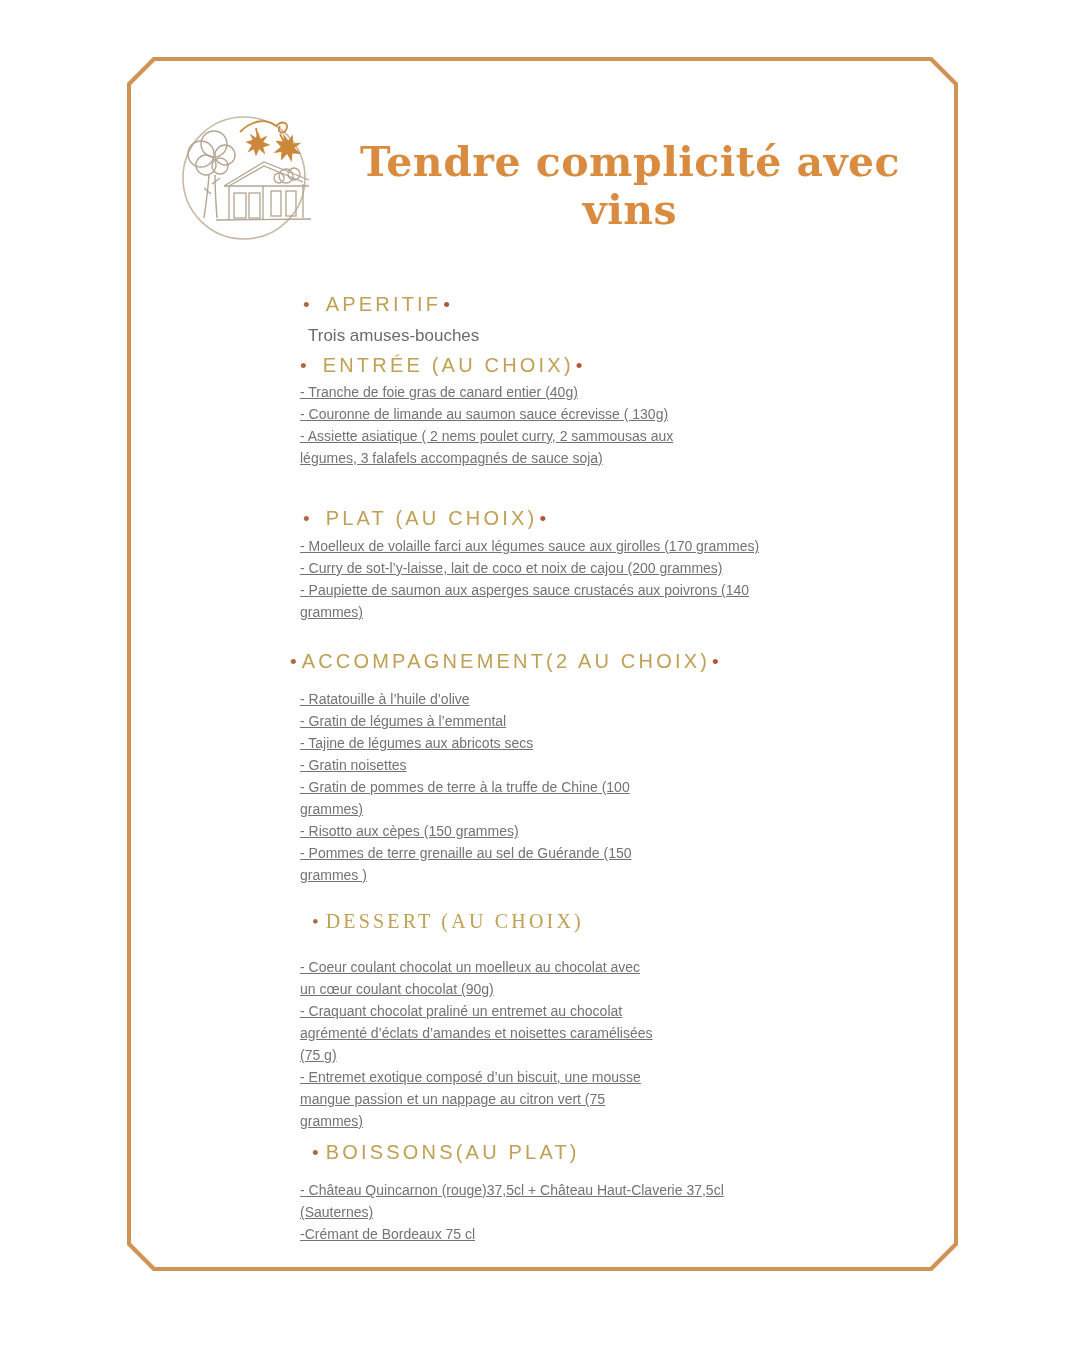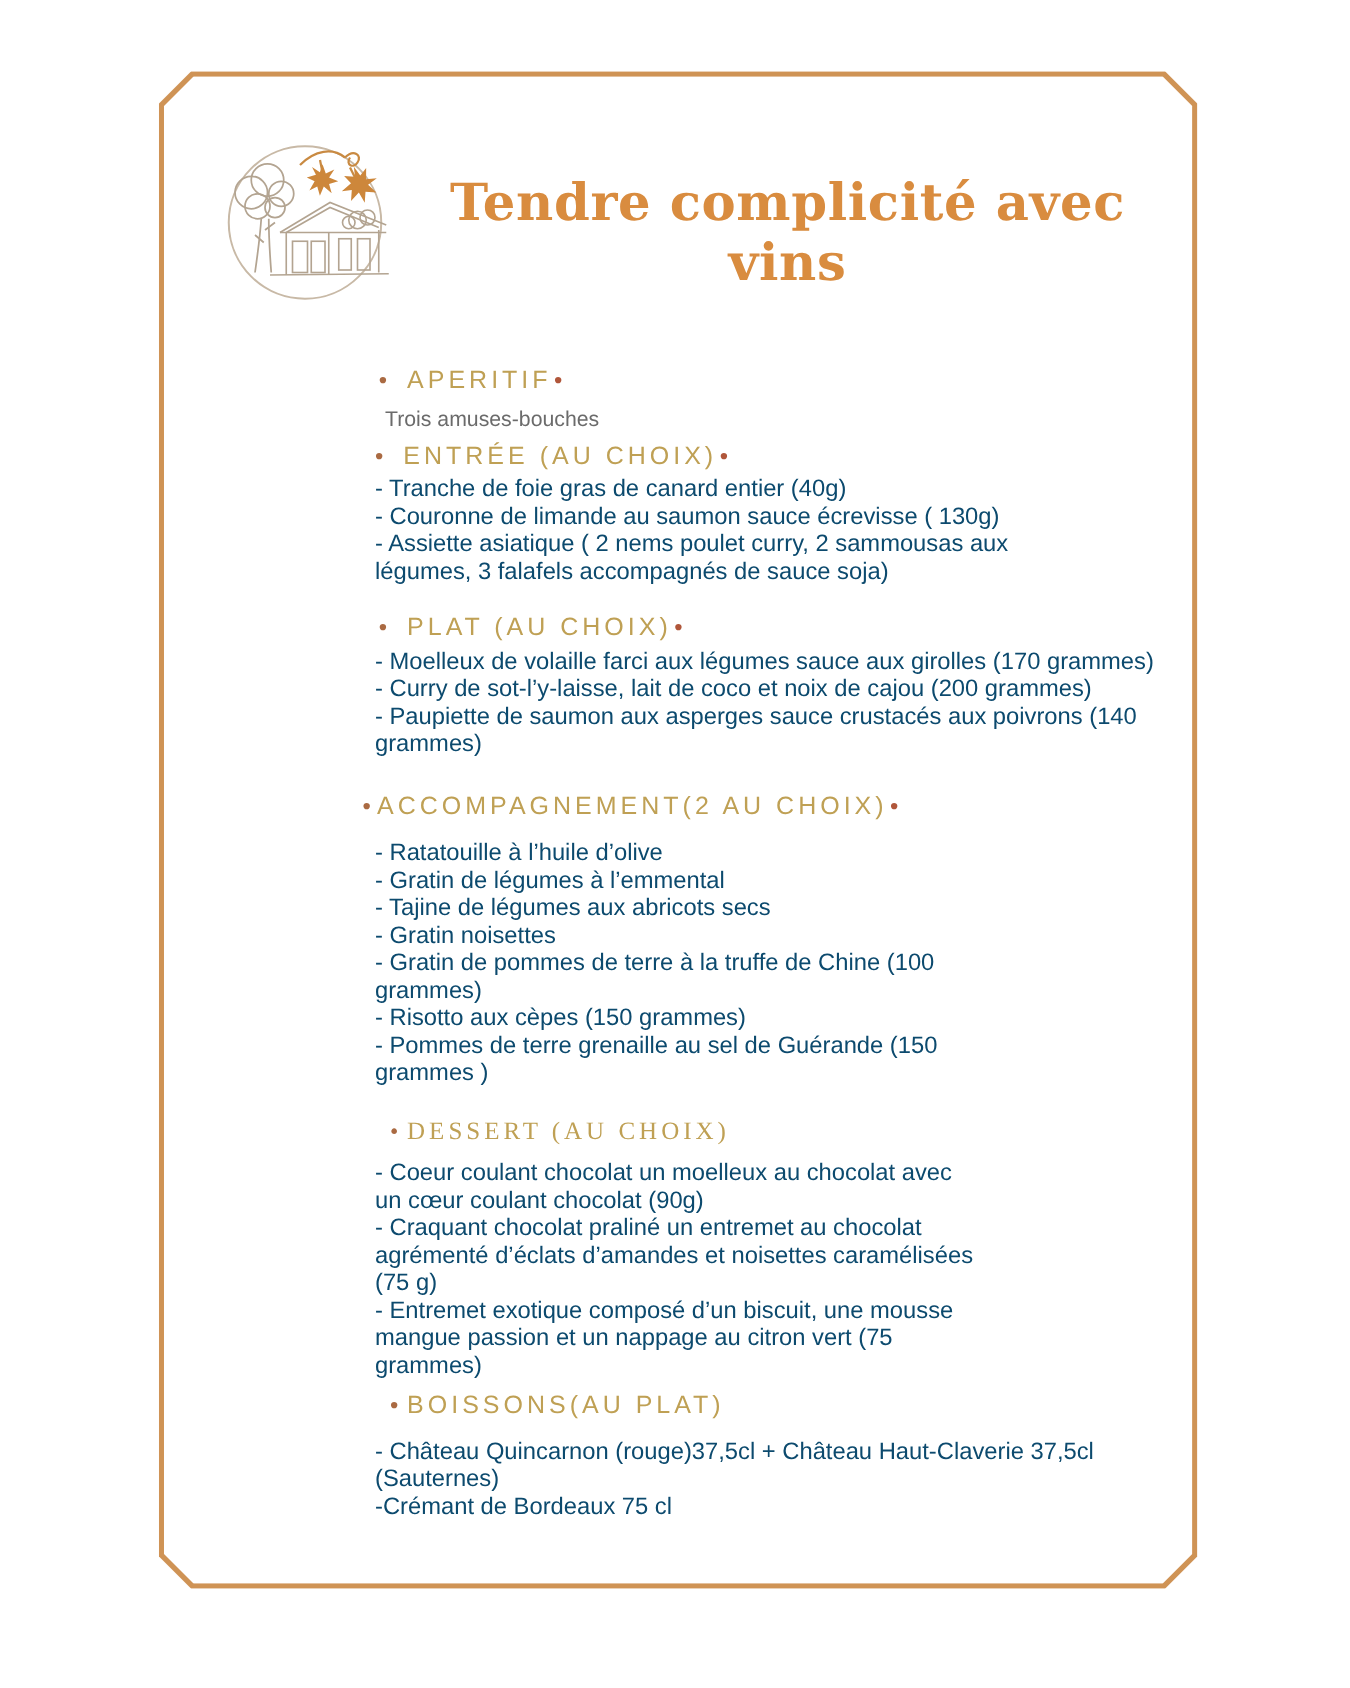--- a/index.html
+++ b/index.html
@@ -14,27 +14,27 @@
   .logo{position:absolute;left:168px;top:98px;width:152px;height:150px;}
   .title{position:absolute;left:330px;top:138px;width:600px;text-align:center;
          font-family:"DejaVu Serif","Liberation Serif",serif;font-weight:700;
          font-size:41px;color:#d98c3f;letter-spacing:0.5px;}
   .content{position:absolute;left:300px;top:292px;width:645px;}
   .sec-head{font-size:20px;letter-spacing:0.16em;color:#bfa054;line-height:24px;font-weight:400;}
   .blt{letter-spacing:0;color:#aa6a42;font-size:19px;}
   .lead{margin-right:16px;}
   .trail{margin-left:2px;color:#b0563a;}
   .note{margin-top:9px;padding-left:8px;font-size:17px;line-height:20px;color:#6b6b6b;}
-  .items{margin-top:4px;color:#0c4a6e;font-size:19px;line-height:22px;}
+  .items{margin-top:4px;color:#737373;font-size:14px;line-height:22px;text-decoration:underline;}
   .item{white-space:pre-line;}
   .s0 .sec-head{padding-left:3px;}
   .s1{margin-top:7px;}  .s1 .items{margin-top:3px;}
-  .s2{margin-top:21px;} .s2 .sec-head{padding-left:3px;} .s2 .items{margin-top:4px;}
+  .s2{margin-top:37px;} .s2 .sec-head{padding-left:3px;} .s2 .items{margin-top:4px;}
   .s3{margin-top:26px;} .s3 .sec-head{margin-left:-10px;} .s3 .lead{margin-right:5px;} .s3 .items{margin-top:14px;}
-  .s4{margin-top:23px;} .s4 .sec-head{padding-left:12px;font-family:Liberation Serif, serif;} .s4 .lead{margin-right:7px;} .s4 .items{margin-top:10px;}
+  .s4{margin-top:23px;} .s4 .sec-head{padding-left:12px;font-family:Liberation Serif, serif;} .s4 .lead{margin-right:7px;} .s4 .items{margin-top:22px;}
   .s5{margin-top:8px;}  .s5 .sec-head{padding-left:12px;} .s5 .lead{margin-right:7px;} .s5 .items{margin-top:14px;}
 </style>
 </head>
 <body>
 
 <div class="page">
   <div class="frame">
     <div class="frame-inner"></div>
   </div>
 

